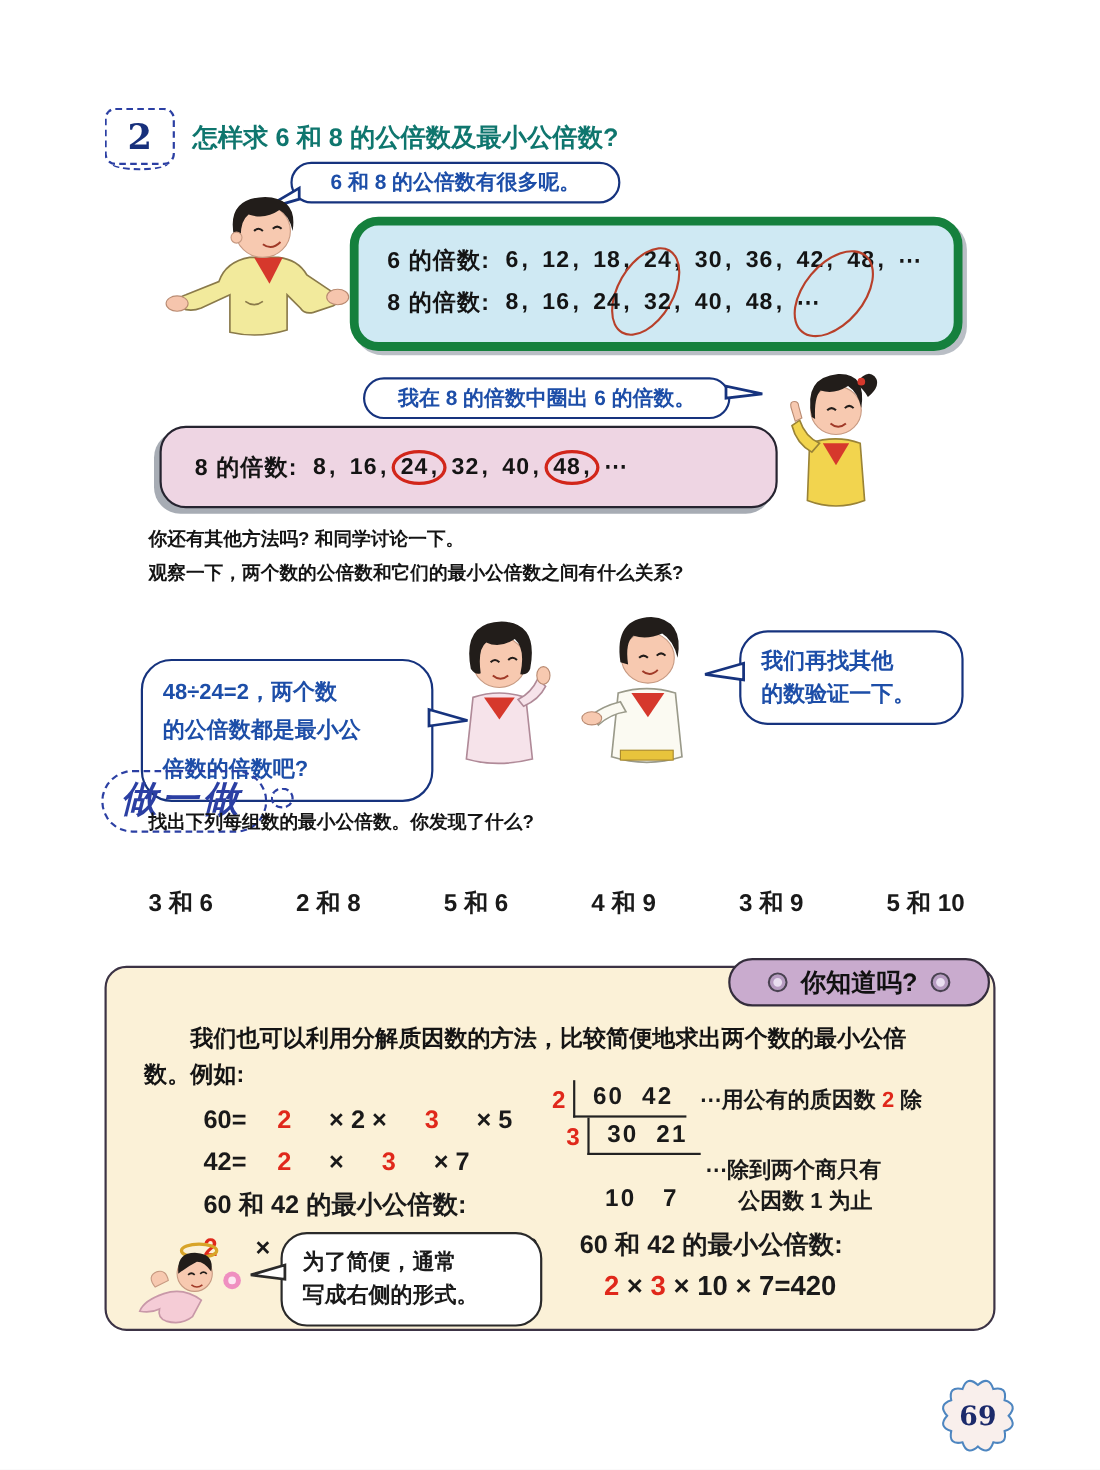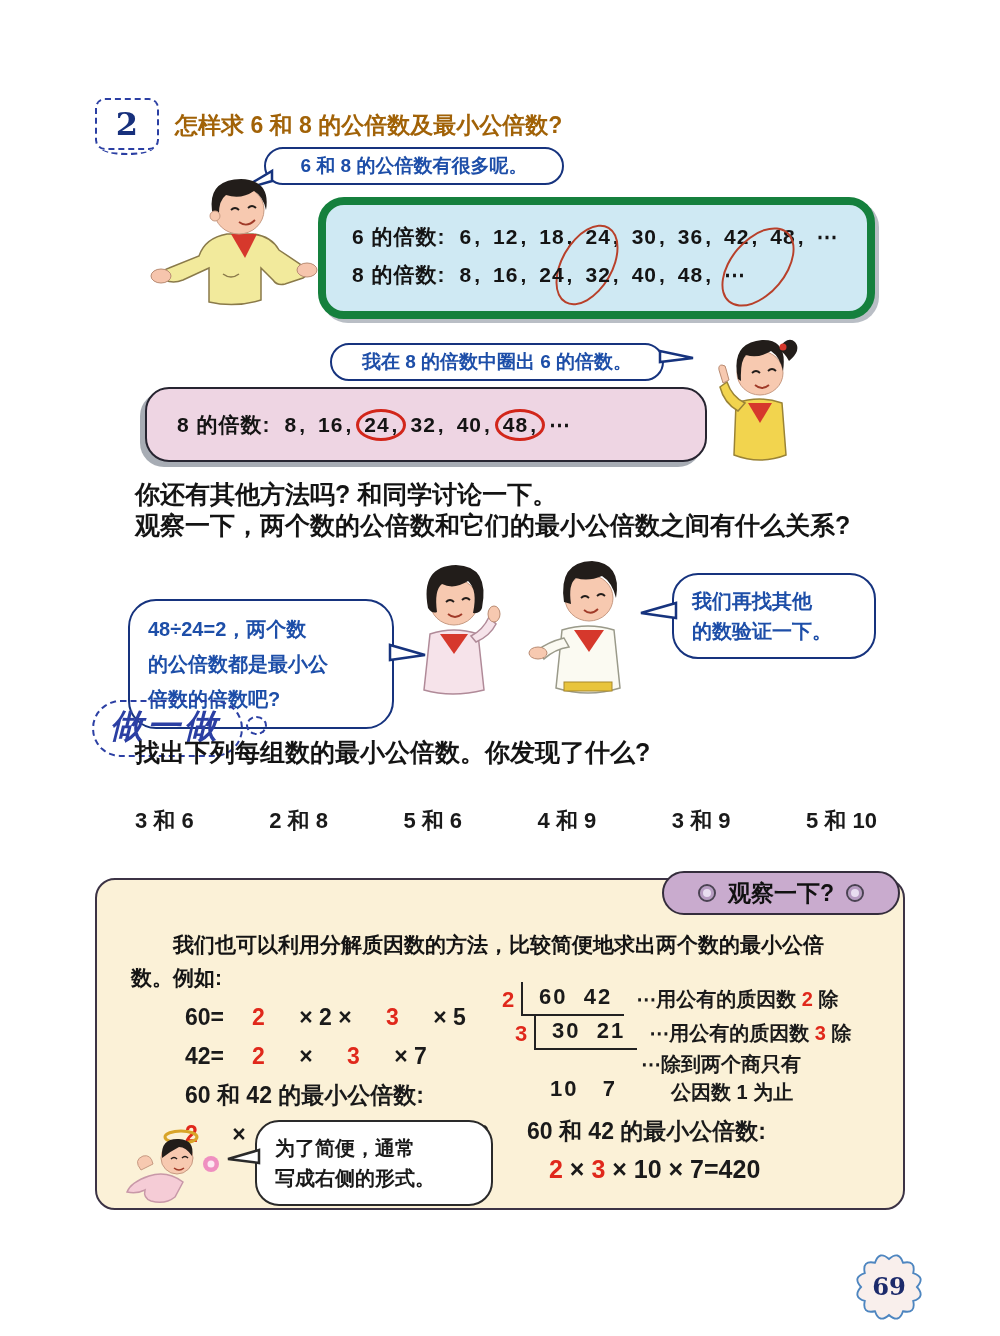--- a/index.html
+++ b/index.html
@@ -6,21 +6,21 @@
   body { background:#e8e8e8; font-family:"Liberation Sans", sans-serif; }
   #page { position:relative; width:1000px; height:1336px; background:#ffffff; overflow:hidden; margin:0 auto; color:#1a1a1a; }
 
   
   .lesson-badge { position:absolute; left:95px; top:98px; width:64px; height:52px;
     border:2.5px dashed #2b3fa3; border-radius:10px; display:flex; align-items:center; justify-content:center; background:#fff; }
   .lesson-badge::after { content:""; position:absolute; left:3px; right:3px; bottom:-7px; height:13px;
     border-bottom:2.5px dashed #2b3fa3; border-radius:50%; }
   .lesson-num { font-family:"DejaVu Serif", serif; font-size:32px; font-weight:bold; color:#17307c; }
 
-  .page-title { position:absolute; left:175px; top:110px; font-size:23px; font-weight:700; color:#a16207; white-space:nowrap; }
+  .page-title { position:absolute; left:175px; top:110px; font-size:23px; font-weight:700; color:#0f766e; white-space:nowrap; }
 
   
   .bubble { position:absolute; background:#fff; border:2.5px solid #16337e; border-radius:20px;
     color:#1d4ea8; font-weight:700; display:flex; flex-direction:column; justify-content:center; }
   .bubble .bline { white-space:nowrap; }
   .tailsvg { position:absolute; overflow:visible; }
 
   .bubble1 { left:264px; top:147px; width:300px; height:38px; font-size:19px; align-items:center; }
   .bubble2 { left:330px; top:343px; width:334px; height:38px; font-size:19px; align-items:center; }
   .bubble3 { left:128px; top:563px; width:266px; height:130px; font-size:20px; padding:10px 18px; line-height:35px; border-radius:28px;margin-top:36px; }
@@ -39,21 +39,21 @@
   .mrow { display:flex; align-items:center; font-size:21px; font-weight:600; letter-spacing:1px; color:#141414; height:38px; }
   .mrow .lbl { margin-right:14px; white-space:nowrap; }
   .num { position:relative; margin-right:12px; white-space:nowrap; }
   .num::after { content:","; margin-left:2px; }
   .num.last::after { content:""; }
   .loop24::before, .loop48::before { content:""; position:absolute; border:2.5px solid #b8402a; border-radius:50%; pointer-events:none; }
   .loop24::before { left:-24px; top:-4px; width:48px; height:84px; transform:rotate(30deg); }
   .loop48::before { left:-40px; top:-4px; width:52px; height:88px; transform:rotate(40deg); }
   .circ::before { content:""; position:absolute; inset:-4px -8px; border:3px solid #d2261a; border-radius:50%; }
 
-  .para { position:absolute; left:135px; font-size:25px; font-weight:600; color:#141414; white-space:nowrap; }
+  .para { position:absolute; left:135px; font-size:17px; font-weight:600; color:#141414; white-space:nowrap; }
 
   
   .do-badge { position:absolute; left:92px; top:700px; border:2.5px dashed #2b3fa3; border-radius:30px;
     padding:2px 20px 6px 16px; }
   .do-badge::after { content:""; position:absolute; right:-26px; top:14px; width:17px; height:15px;
     border:2.5px dashed #2b3fa3; border-radius:50%; }
   .do-title { font-size:33px; font-weight:bold; font-style:italic; color:#2b3fa3; letter-spacing:4px; }
   .pairs { position:absolute; left:135px; top:806px; width:742px; display:flex; justify-content:space-between;
     font-size:22px; font-weight:700; }
 
@@ -228,21 +228,21 @@
     <span>2 和 8</span>
     <span>5 和 6</span>
     <span>4 和 9</span>
     <span>3 和 9</span>
     <span>5 和 10</span>
   </div>
 
   <div class="know-box">
     <div class="know-pill">
       <span class="bead"></span>
-      <span class="ttl">观察一下?</span>
+      <span class="ttl">你知道吗?</span>
       <span class="bead"></span>
     </div>
 
     <div class="know-intro">我们也可以利用分解质因数的方法，比较简便地求出两个数的最小公倍数。例如:</div>
 
     <div class="factor-col">
       <div class="fline"><span>60=</span><span class="rd">2</span><span> × 2 × </span><span class="rd">3</span><span> × 5</span></div>
       <div class="fline"><span>42=</span><span class="rd">2</span><span> × </span><span class="rd">3</span><span> × 7</span></div>
       <div class="fline"><span>60 和 42 的最小公倍数:</span></div>
       <div class="fline"><span class="rd">2</span><span> × </span><span class="rd">3</span><span> × 2 × 5 × 7=420</span></div>
@@ -250,21 +250,20 @@
 
     <div class="div-table">
       <div class="drow">
         <span class="dvr">2</span>
         <span class="ddn">60  42</span>
         <span class="anno"><span>⋯用公有的质因数 </span><span class="rd">2</span><span> 除</span></span>
       </div>
       <div class="drow drow2">
         <span class="dvr">3</span>
         <span class="ddn">30  21</span>
-        <span class="anno"><span>⋯用公有的质因数 </span><span class="rd">3</span><span> 除</span></span>
       </div>
       <div class="drow drow3">
         <span class="dvr"></span>
         <span class="ddn">10   7</span>
         <span class="anno-col">
           <div class="a1"><span>⋯除到两个商只有</span></div>
           <div class="a2">公因数 1 为止</div>
         </span>
       </div>
     </div>

